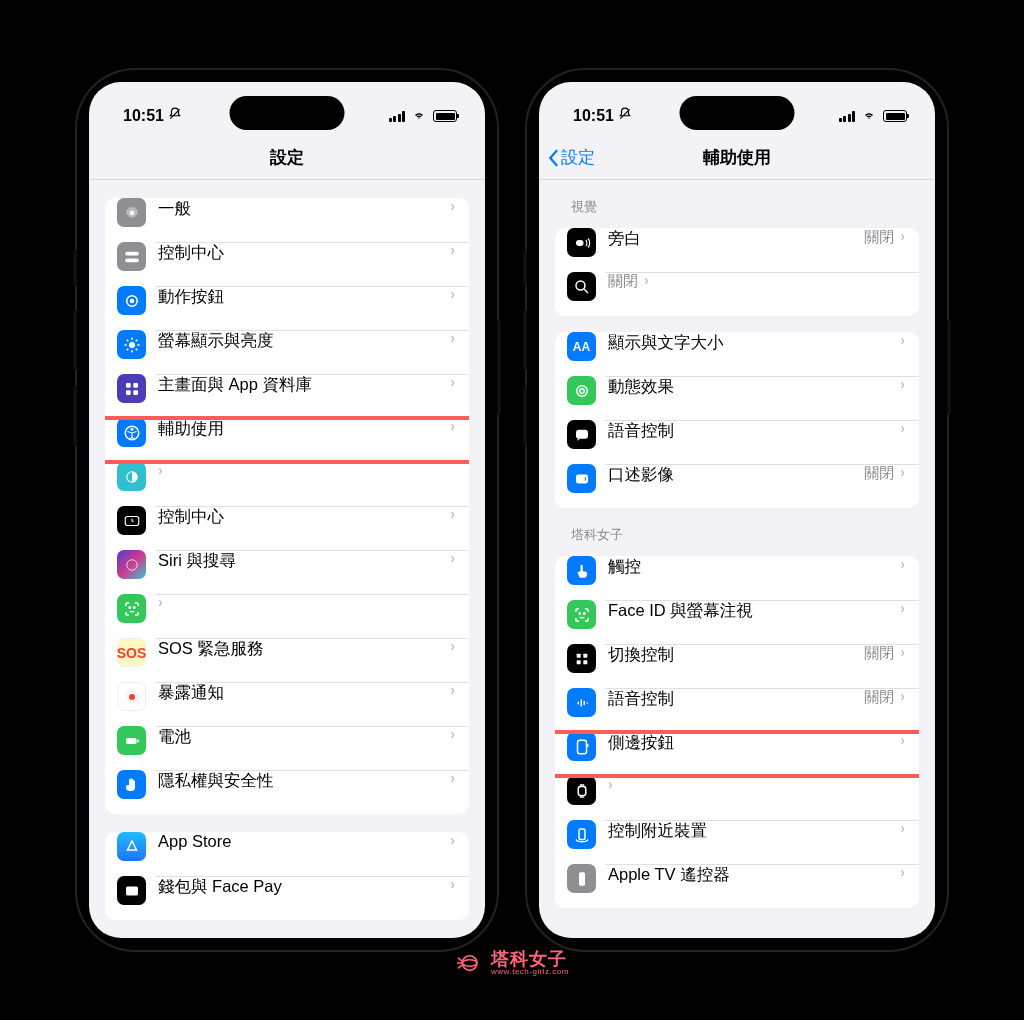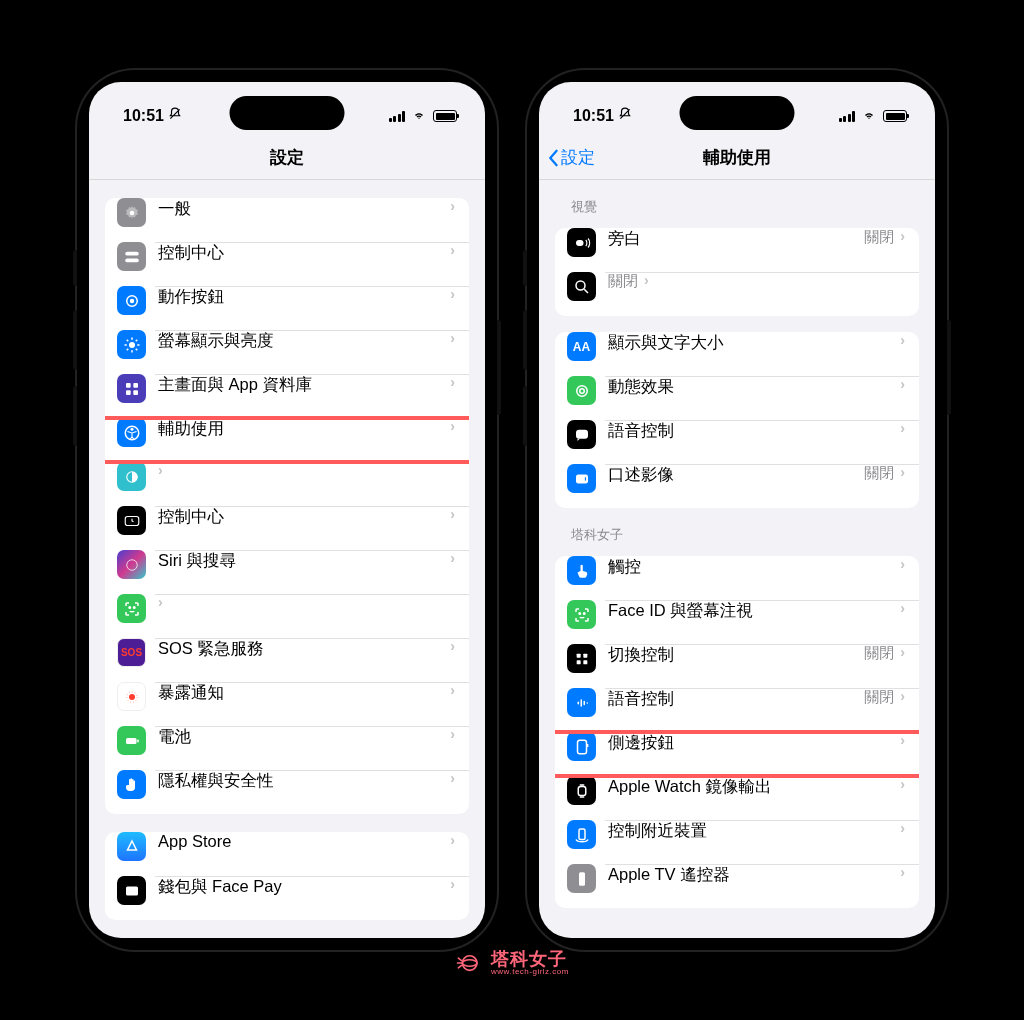--- a/index.html
+++ b/index.html
@@ -327,21 +327,21 @@
               <svg viewBox="0 0 24 24" width="18" height="18" fill="none" stroke="#fff" stroke-width="2">
                 <path d="M4 8V5a1 1 0 011-1h3M20 8V5a1 1 0 00-1-1h-3M4 16v3a1 1 0 001 1h3M20 16v3a1 1 0 01-1 1h-3"></path>
                 <circle cx="9" cy="10" r="1" fill="#fff"></circle>
                 <circle cx="15" cy="10" r="1" fill="#fff"></circle>
                 <path d="M9 15c1 1 5 1 6 0"></path>
               </svg>
             </div>
           <span class="chevron">›</span>
         </div>
         <div class="row">
-          <div class="icon" style="background:#4c1d95;color:#ff3b30;font-weight:700;font-size:10px;border:0.5px solid #eee">SOS</div>
+          <div class="icon" style="background:#fef9c3;color:#ff3b30;font-weight:700;font-size:14px;border:0.5px solid #eee">SOS</div>
           <div class="row-label">SOS 緊急服務</div>
           <span class="chevron">›</span>
         </div>
         <div class="row">
           <div class="icon" style="background:#fff;border:0.5px solid #eee">
               <svg viewBox="0 0 24 24" width="18" height="18">
                 <circle cx="12" cy="12" r="4" fill="#ff3b30"></circle>
                 <circle cx="12" cy="12" r="7" fill="none" stroke="#ff3b30" stroke-width="0.8" stroke-dasharray="1 3"></circle>
               </svg>
             </div>
@@ -554,21 +554,20 @@
           <div class="row-label">側邊按鈕</div>
           <span class="chevron">›</span>
         </div>
         <div class="row">
           <div class="icon" style="background:#000">
               <svg viewBox="0 0 24 24" width="18" height="18" fill="none" stroke="#fff" stroke-width="2">
                 <rect x="7" y="6" width="10" height="12" rx="3"></rect>
                 <path d="M9 4h6M9 20h6"></path>
               </svg>
             </div>
-          <div class="row-label">Apple Watch 鏡像輸出</div>
           <span class="chevron">›</span>
         </div>
         <div class="row">
           <div class="icon" style="background:#007aff">
               <svg viewBox="0 0 24 24" width="18" height="18" fill="none" stroke="#fff" stroke-width="2">
                 <rect x="8" y="4" width="8" height="14" rx="2"></rect>
                 <path d="M4 18c1 2 3 3 8 3s7-1 8-3"></path>
               </svg>
             </div>
           <div class="row-label">控制附近裝置</div>

